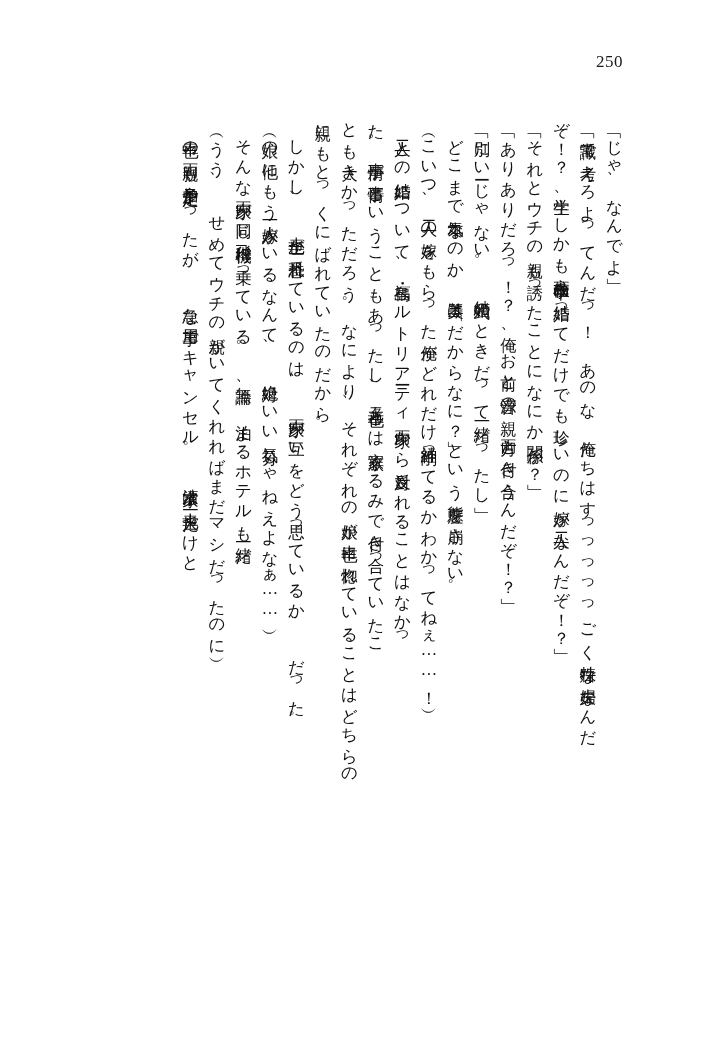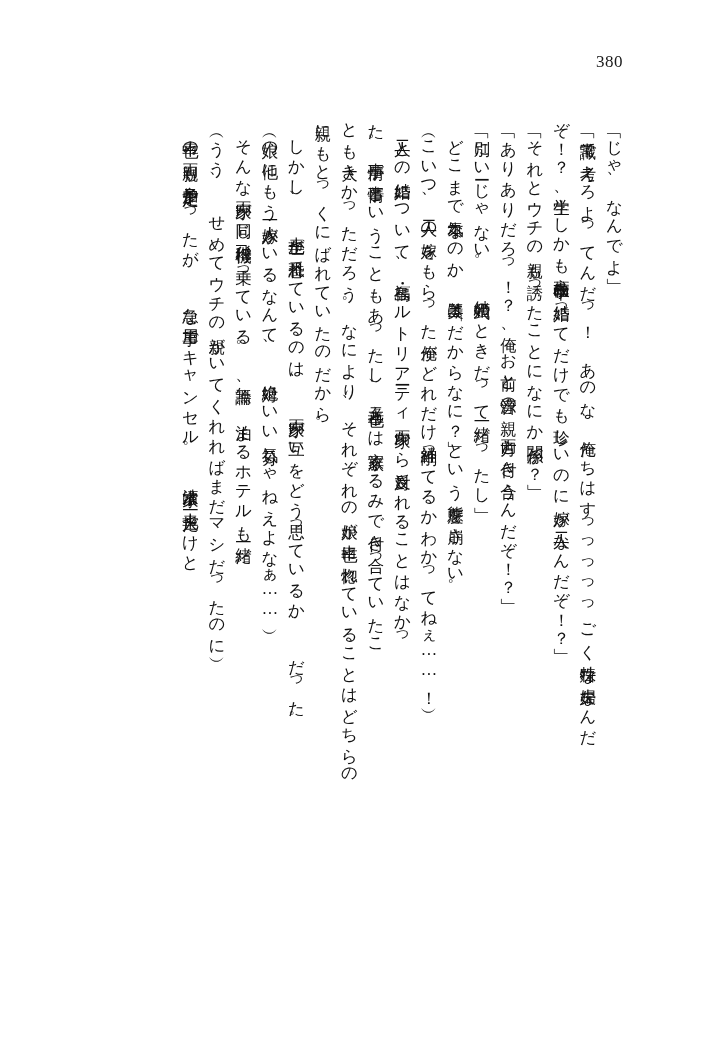--- a/index.html
+++ b/index.html
@@ -56,21 +56,21 @@
     text-align: left;
   }
   .vline.indent {
     padding-top: 16px;
   }
 </style>
 </head>
 <body>
 
 <div class="page">
-  <div class="page-number">380</div>
+  <div class="page-number">250</div>
   <div class="text-body" id="body-text">
       <div class="vline indent">「じゃ、なんでよ」</div>
       <div class="vline indent">「常識で考えろよってんだっ！　あのな、俺たちはすっっっっっごく特殊な夫婦なんだ</div>
       <div class="vline">ぞ！？　学生、しかも高校在学中に結婚ってだけでも珍しいのに嫁が二人なんだぞ！？」</div>
       <div class="vline indent">「それとウチの親も誘ったことになにか関係が？」</div>
       <div class="vline indent">「ありありだろっ！？　俺、お前と涼音の親、両方と付き合うんだぞ！？」</div>
       <div class="vline indent">「別にいーじゃない。　結婚式のときだって一緒だったし」</div>
       <div class="vline indent">どこまで本気なのか、美琴は「だからなに？」という態度を崩さない。</div>
       <div class="vline indent">（こいつ、二人の嫁をもらった俺がどれだけ神経削ってるかわかってねぇ……！）</div>
       <div class="vline indent">二人との結婚について、福島・ベルトリアーティ両家から反対されることはなかっ</div>

